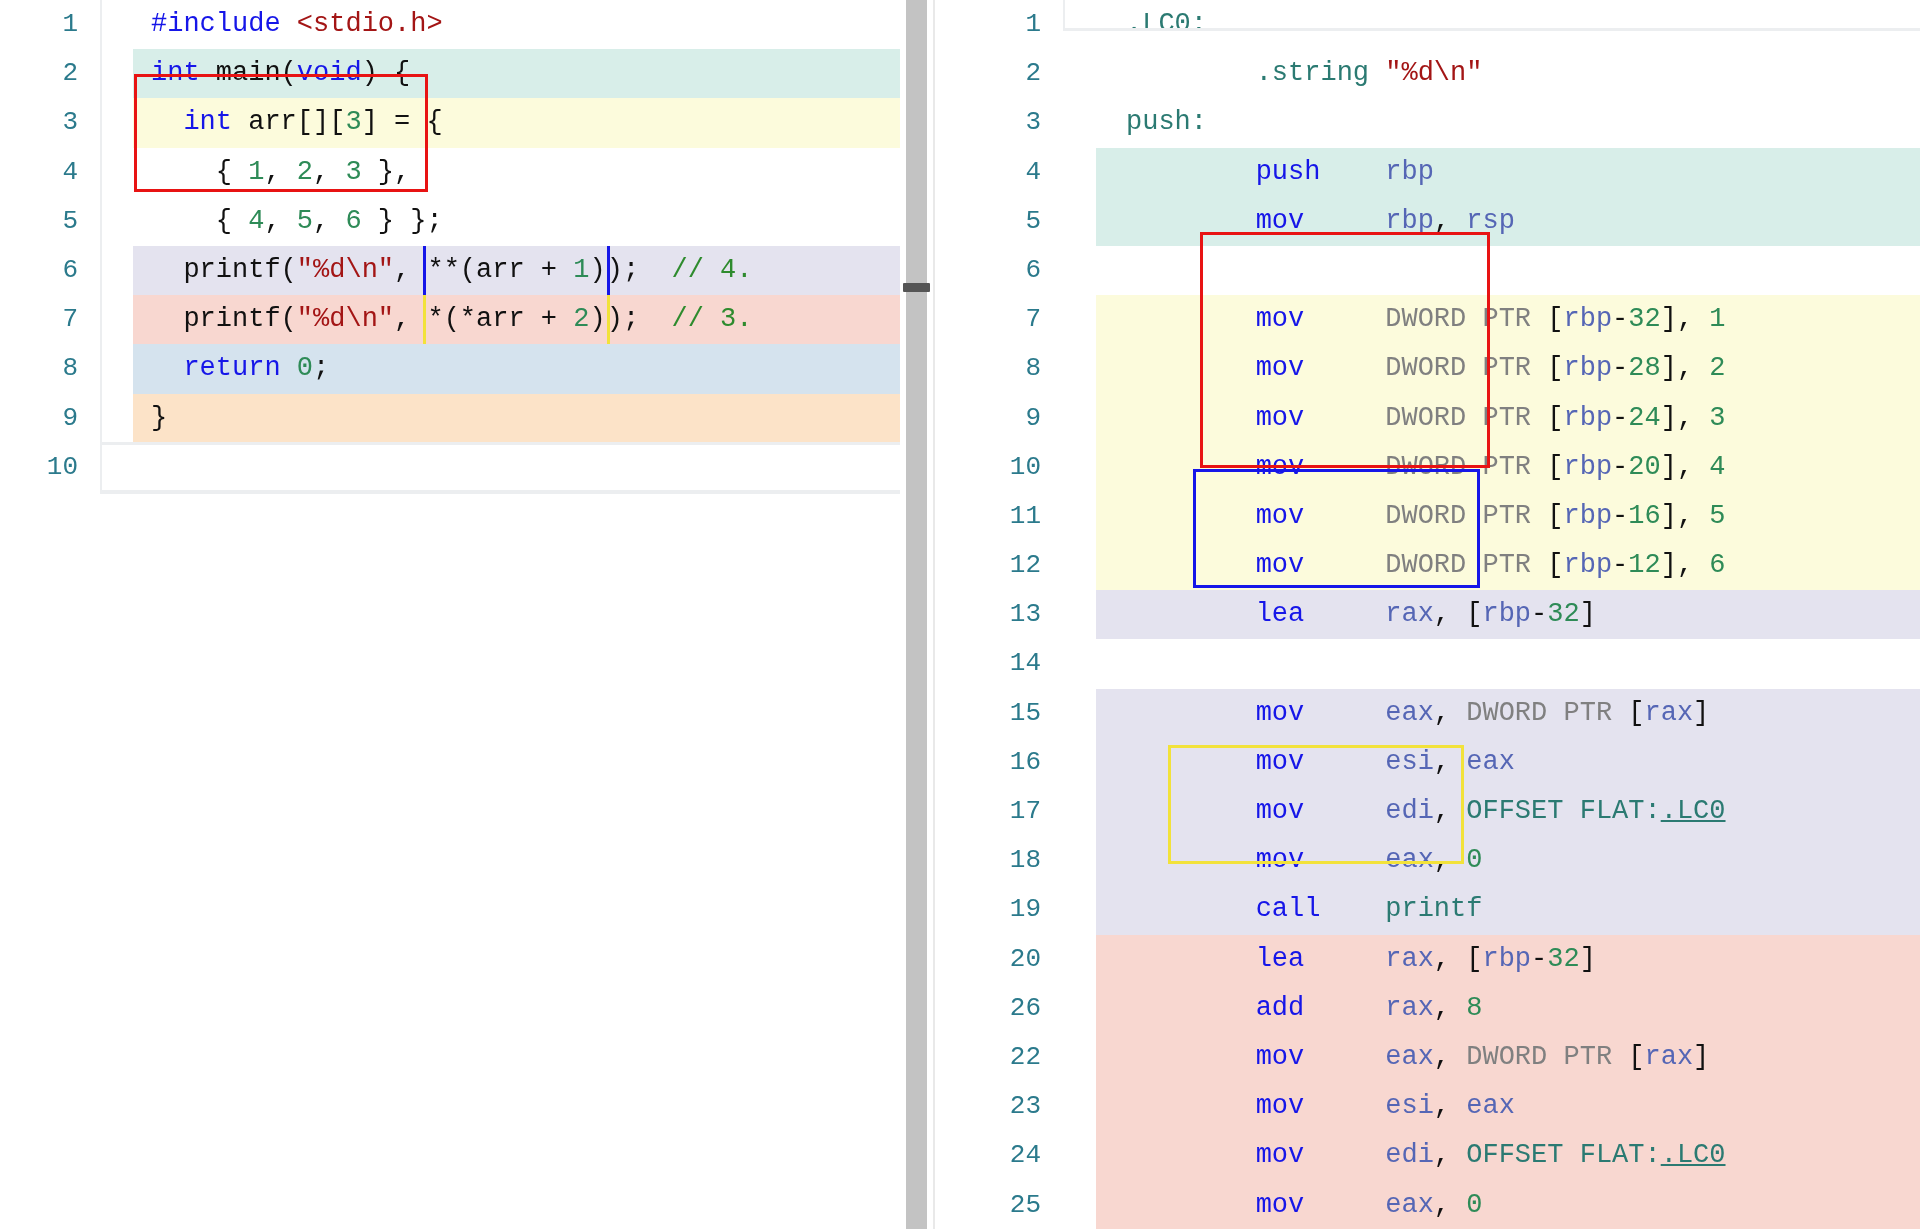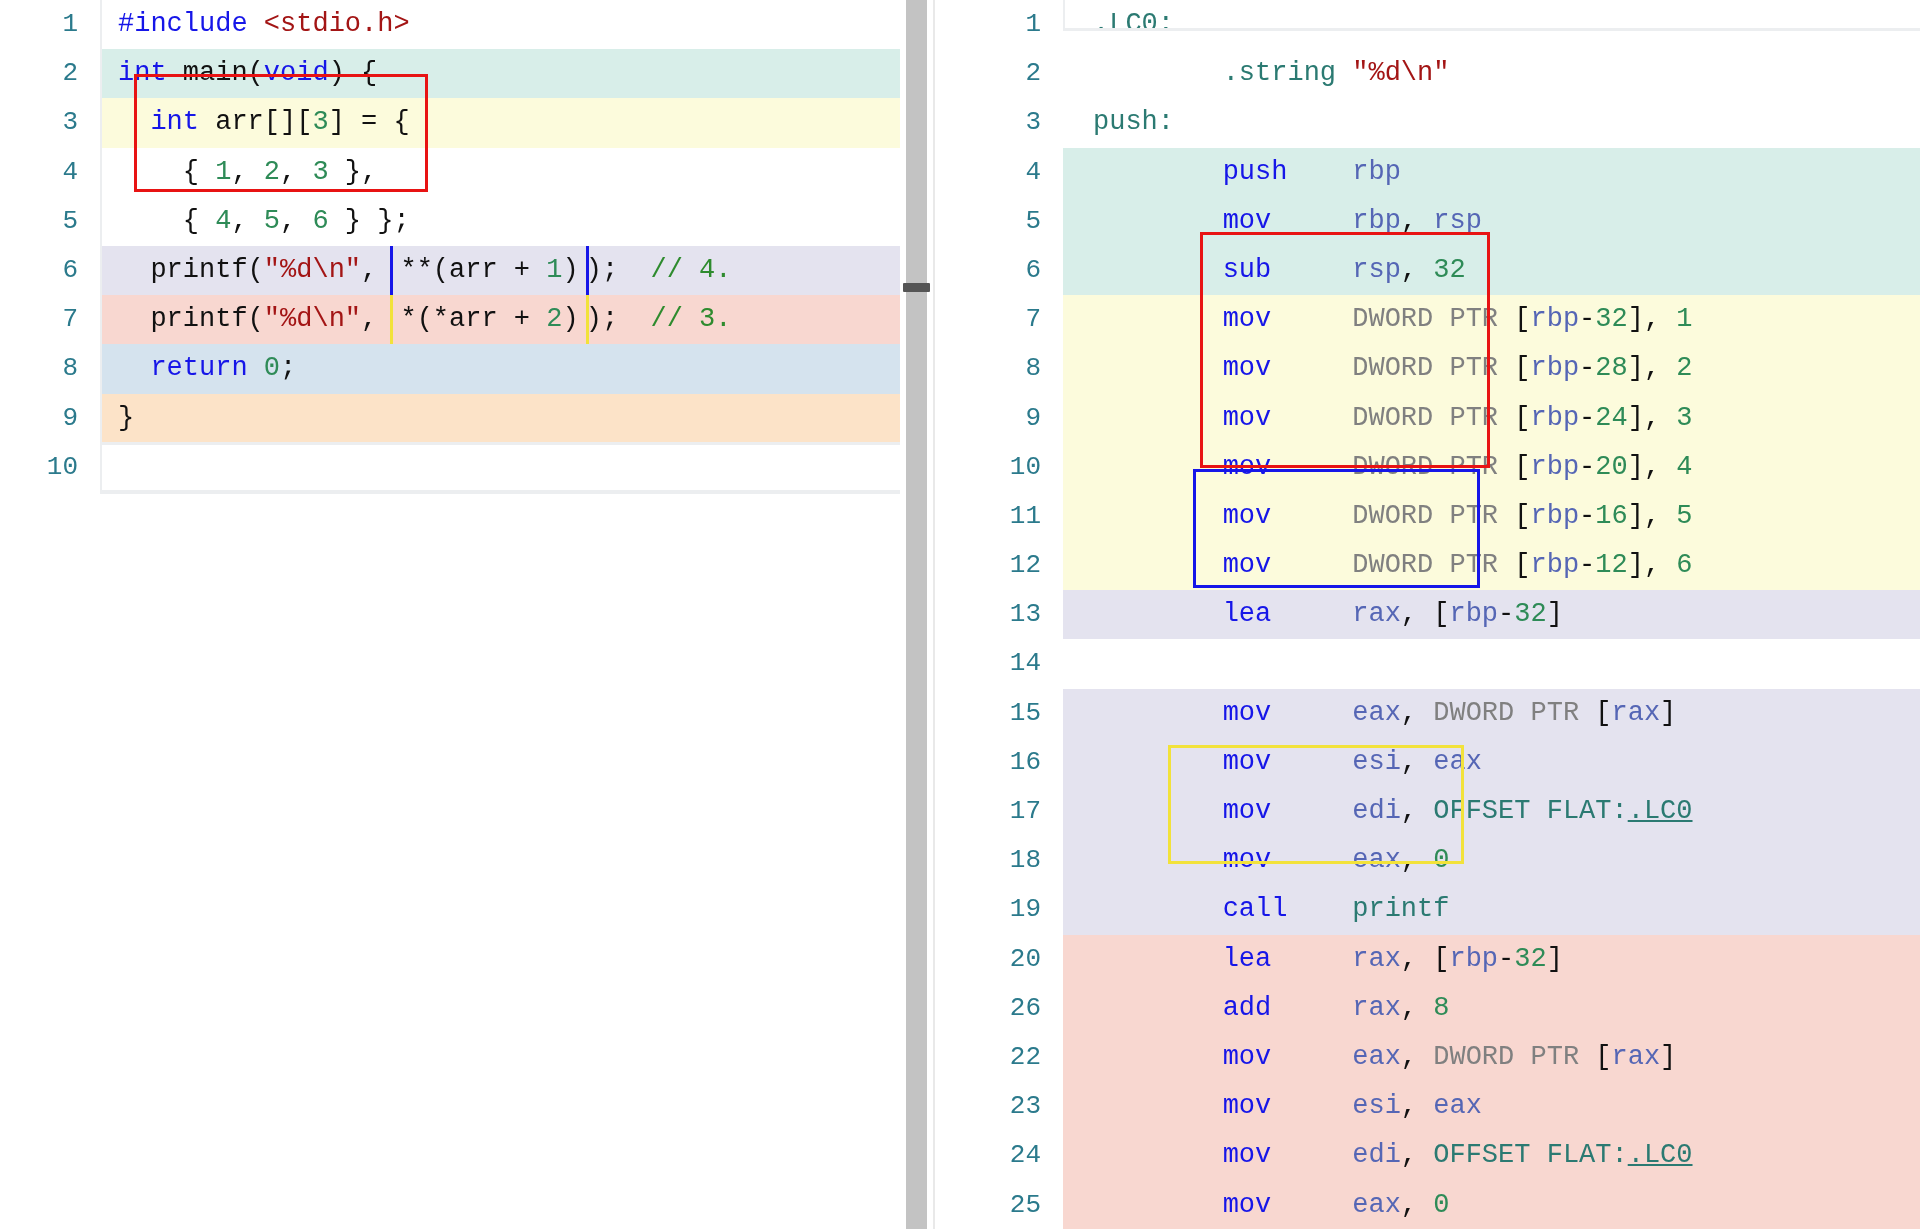--- a/index.html
+++ b/index.html
@@ -78,21 +78,21 @@
 
   
   .hl-teal   { background: #d8eee9; }
   .hl-yellow { background: #fcfbdc; }
   .hl-violet { background: #e4e3ef; }
   .hl-pink   { background: #f8d7d0; }
   .hl-blue   { background: #d5e3ee; }
   .hl-orange { background: #fce3c8; }
   .hl-none   { background: transparent; }
 
-  .row .code { position: relative; }
+  .row .code { position: relative; margin-left: 33px; }
 
   
   .rowbg {
     position: absolute;
     left: 0; right: 0; top: 0; bottom: 0;
     z-index: 0;
   }
   .rowtext { position: relative; z-index: 1; }
 
   
@@ -103,21 +103,21 @@
     background: transparent;
   }
   .anno-red    { border: 3px solid #e81313; }
   .anno-blue   { border: 3px solid #1616e8; }
   .anno-yellow { border: 3px solid #f2e23a; }
 
   
   .inlinebox {
     position: relative;
     display: inline-block;
-    padding: 0 7px;
+    padding: 0 1px;
   }
   .inlinebox.blue   { box-shadow: 0 0 0 3px #1616e8; }
   .inlinebox.yellow { box-shadow: 0 0 0 3px #f2e23a; }
 
   
   #splitter {
     position: absolute;
     top: 0;
     left: 900px;
     width: 51px;
@@ -206,21 +206,21 @@
   </div>
 
   <div class="pane" id="asm-pane">
     <div class="code-area" id="asm-code-area">
 
     <div class="row"><div class="gutter">1</div><div class="code"><div class="rowbg hl-none"></div><div class="rowtext"><span class="dir">.LC0:</span></div></div></div>
         <div class="row"><div class="gutter">2</div><div class="code"><div class="rowbg hl-none"></div><div class="rowtext">        <span class="dir">.string</span> <span class="str">"%d\n"</span></div></div></div>
         <div class="row"><div class="gutter">3</div><div class="code"><div class="rowbg hl-none"></div><div class="rowtext"><span class="dir">push:</span></div></div></div>
         <div class="row"><div class="gutter">4</div><div class="code"><div class="rowbg hl-teal"></div><div class="rowtext">        <span class="kw">push    </span><span class="reg">rbp</span></div></div></div>
         <div class="row"><div class="gutter">5</div><div class="code"><div class="rowbg hl-teal"></div><div class="rowtext">        <span class="kw">mov     </span><span class="reg">rbp</span><span class="pln">,</span> <span class="reg">rsp</span></div></div></div>
-        <div class="row"><div class="gutter">6</div><div class="code"><div class="rowbg hl-teal"></div><div class="rowtext">        <span class="kw">sub     </span><span class="reg">rsp</span><span class="pln">,</span> <span class="num">32</span></div></div></div>
+        <div class="row"><div class="gutter">6</div></div>
         <div class="row"><div class="gutter">7</div><div class="code"><div class="rowbg hl-yellow"></div><div class="rowtext">        <span class="kw">mov     </span><span class="ptr">DWORD PTR</span> <span class="pln">[</span><span class="reg">rbp</span><span class="pln">-</span><span class="num">32</span><span class="pln">]</span><span class="pln">,</span> <span class="num">1</span></div></div></div>
         <div class="row"><div class="gutter">8</div><div class="code"><div class="rowbg hl-yellow"></div><div class="rowtext">        <span class="kw">mov     </span><span class="ptr">DWORD PTR</span> <span class="pln">[</span><span class="reg">rbp</span><span class="pln">-</span><span class="num">28</span><span class="pln">]</span><span class="pln">,</span> <span class="num">2</span></div></div></div>
         <div class="row"><div class="gutter">9</div><div class="code"><div class="rowbg hl-yellow"></div><div class="rowtext">        <span class="kw">mov     </span><span class="ptr">DWORD PTR</span> <span class="pln">[</span><span class="reg">rbp</span><span class="pln">-</span><span class="num">24</span><span class="pln">]</span><span class="pln">,</span> <span class="num">3</span></div></div></div>
         <div class="row"><div class="gutter">10</div><div class="code"><div class="rowbg hl-yellow"></div><div class="rowtext">        <span class="kw">mov     </span><span class="ptr">DWORD PTR</span> <span class="pln">[</span><span class="reg">rbp</span><span class="pln">-</span><span class="num">20</span><span class="pln">]</span><span class="pln">,</span> <span class="num">4</span></div></div></div>
         <div class="row"><div class="gutter">11</div><div class="code"><div class="rowbg hl-yellow"></div><div class="rowtext">        <span class="kw">mov     </span><span class="ptr">DWORD PTR</span> <span class="pln">[</span><span class="reg">rbp</span><span class="pln">-</span><span class="num">16</span><span class="pln">]</span><span class="pln">,</span> <span class="num">5</span></div></div></div>
         <div class="row"><div class="gutter">12</div><div class="code"><div class="rowbg hl-yellow"></div><div class="rowtext">        <span class="kw">mov     </span><span class="ptr">DWORD PTR</span> <span class="pln">[</span><span class="reg">rbp</span><span class="pln">-</span><span class="num">12</span><span class="pln">]</span><span class="pln">,</span> <span class="num">6</span></div></div></div>
         <div class="row"><div class="gutter">13</div><div class="code"><div class="rowbg hl-violet"></div><div class="rowtext">        <span class="kw">lea     </span><span class="reg">rax</span><span class="pln">,</span> <span class="pln">[</span><span class="reg">rbp</span><span class="pln">-</span><span class="num">32</span><span class="pln">]</span></div></div></div>
         <div class="row"><div class="gutter">14</div></div>
         <div class="row"><div class="gutter">15</div><div class="code"><div class="rowbg hl-violet"></div><div class="rowtext">        <span class="kw">mov     </span><span class="reg">eax</span><span class="pln">,</span> <span class="ptr">DWORD PTR</span> <span class="pln">[</span><span class="reg">rax</span><span class="pln">]</span></div></div></div>
         <div class="row"><div class="gutter">16</div><div class="code"><div class="rowbg hl-violet"></div><div class="rowtext">        <span class="kw">mov     </span><span class="reg">esi</span><span class="pln">,</span> <span class="reg">eax</span></div></div></div>

